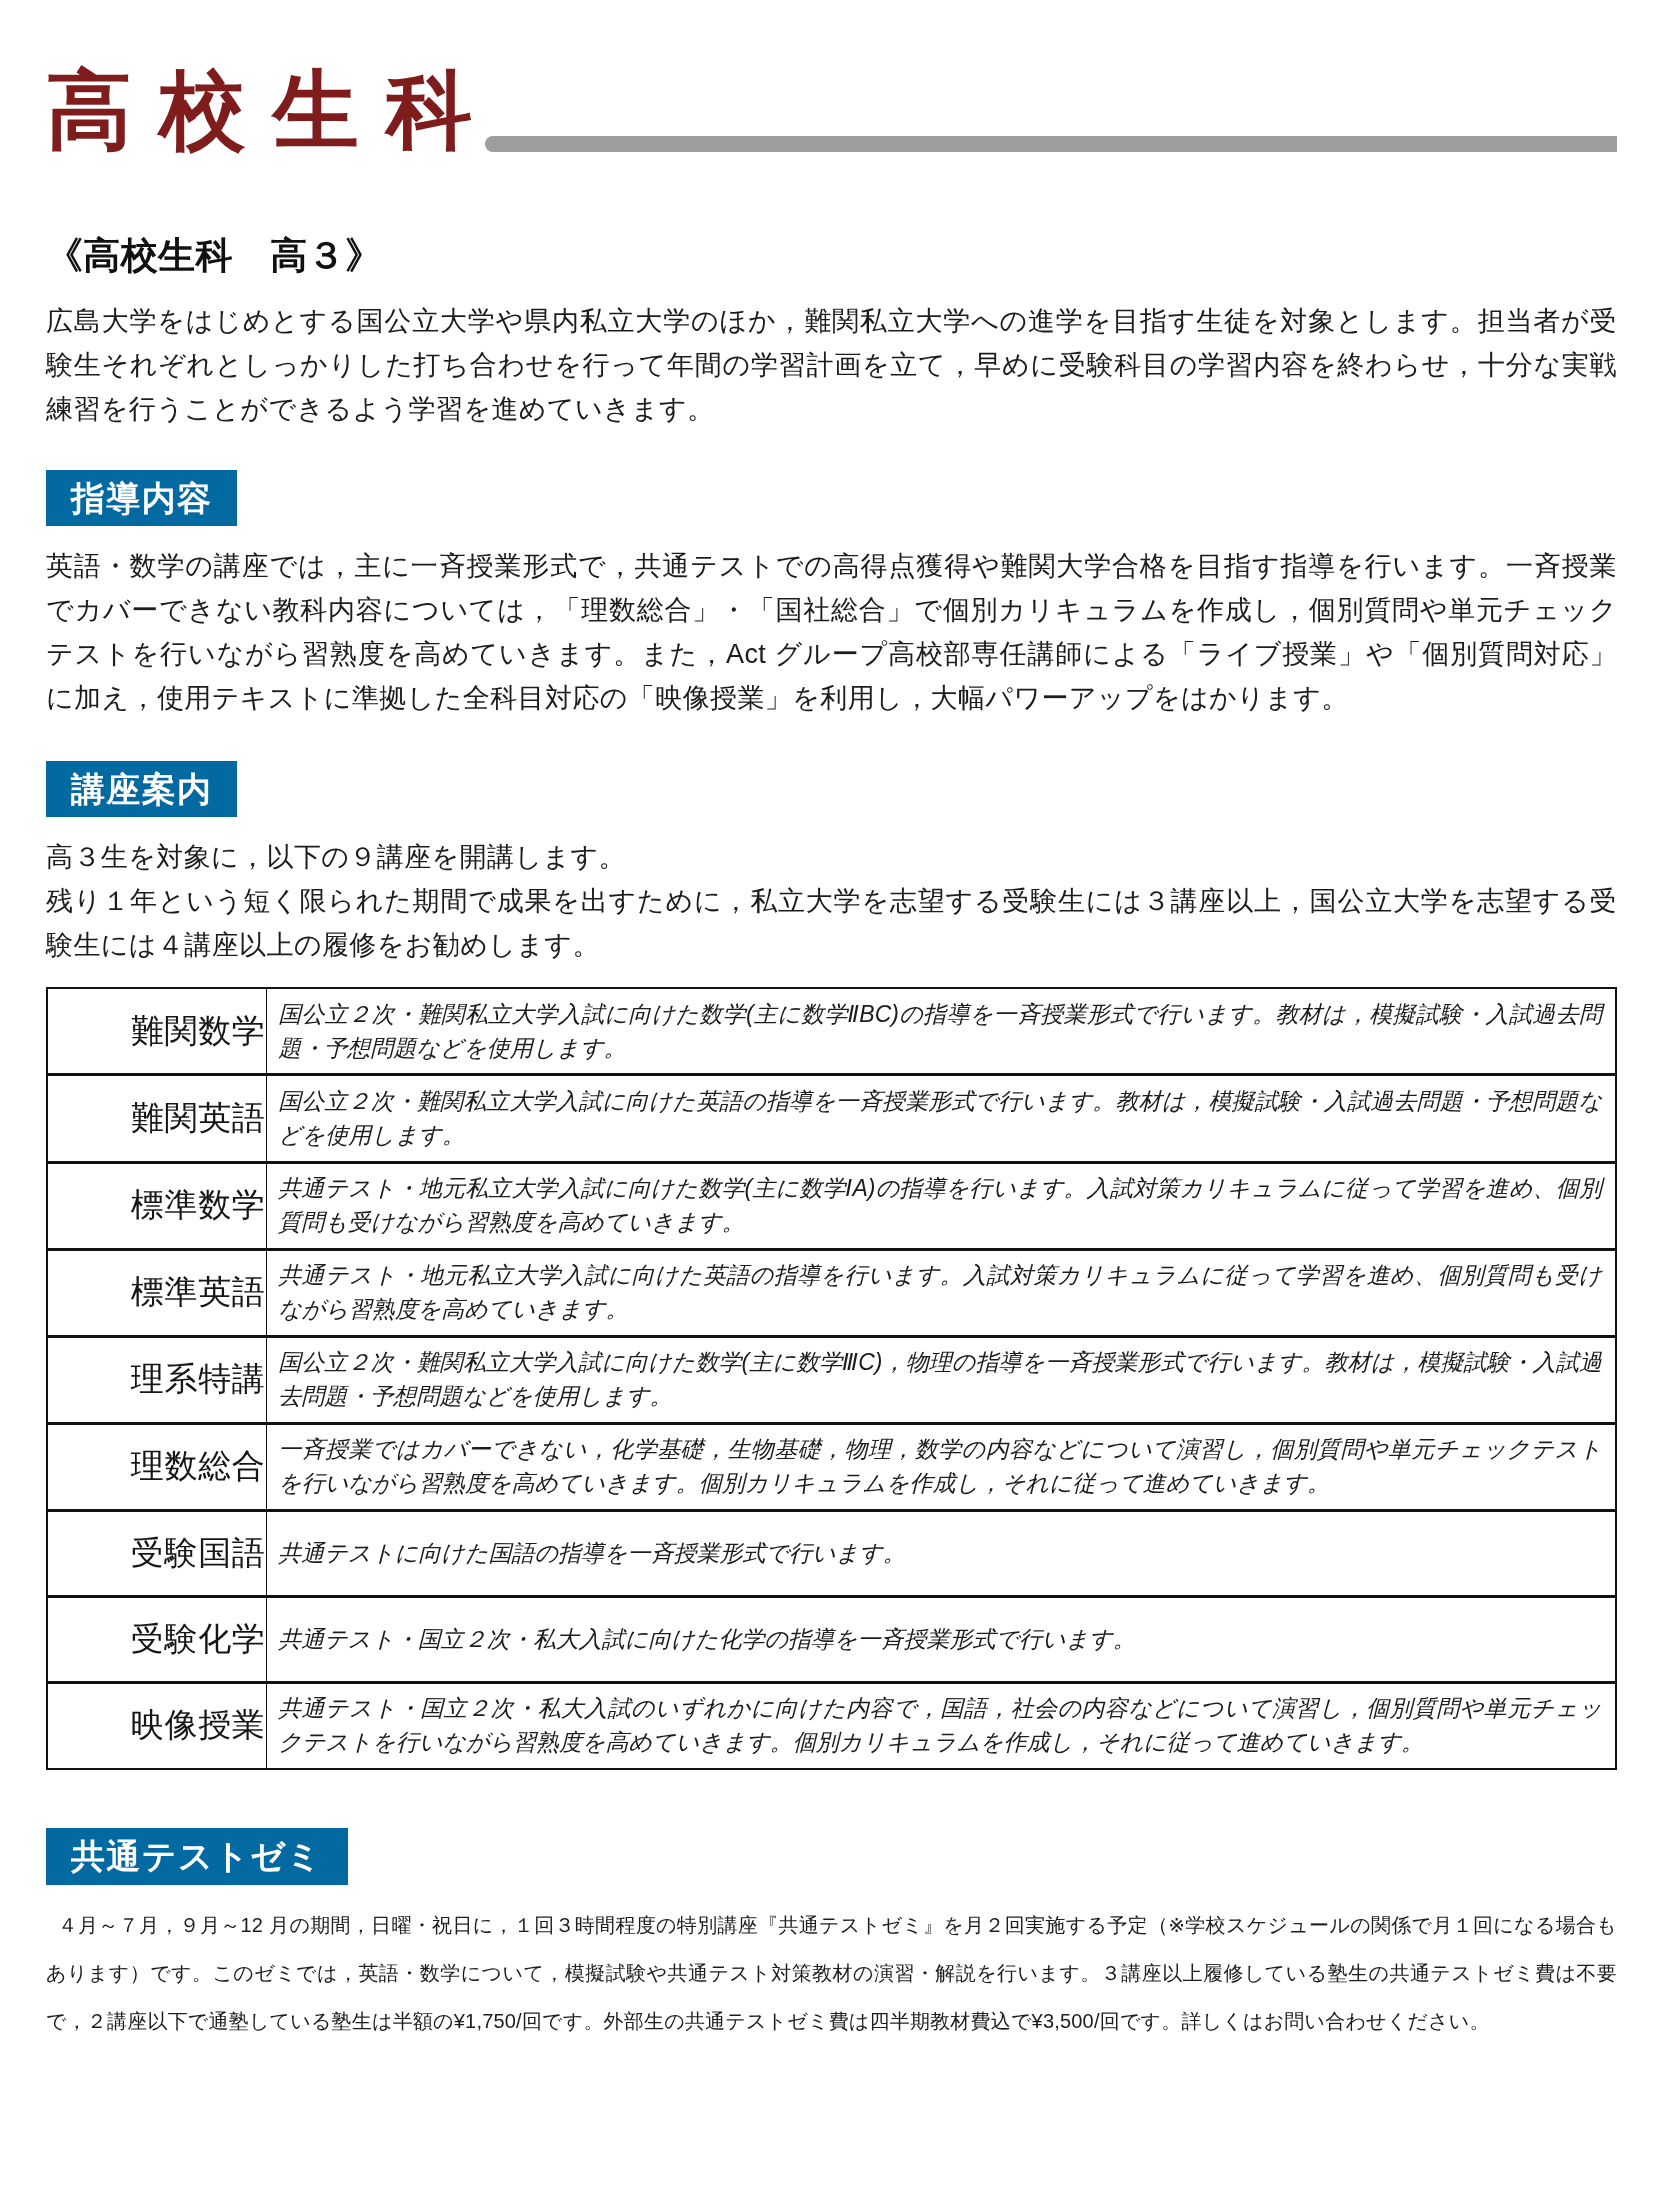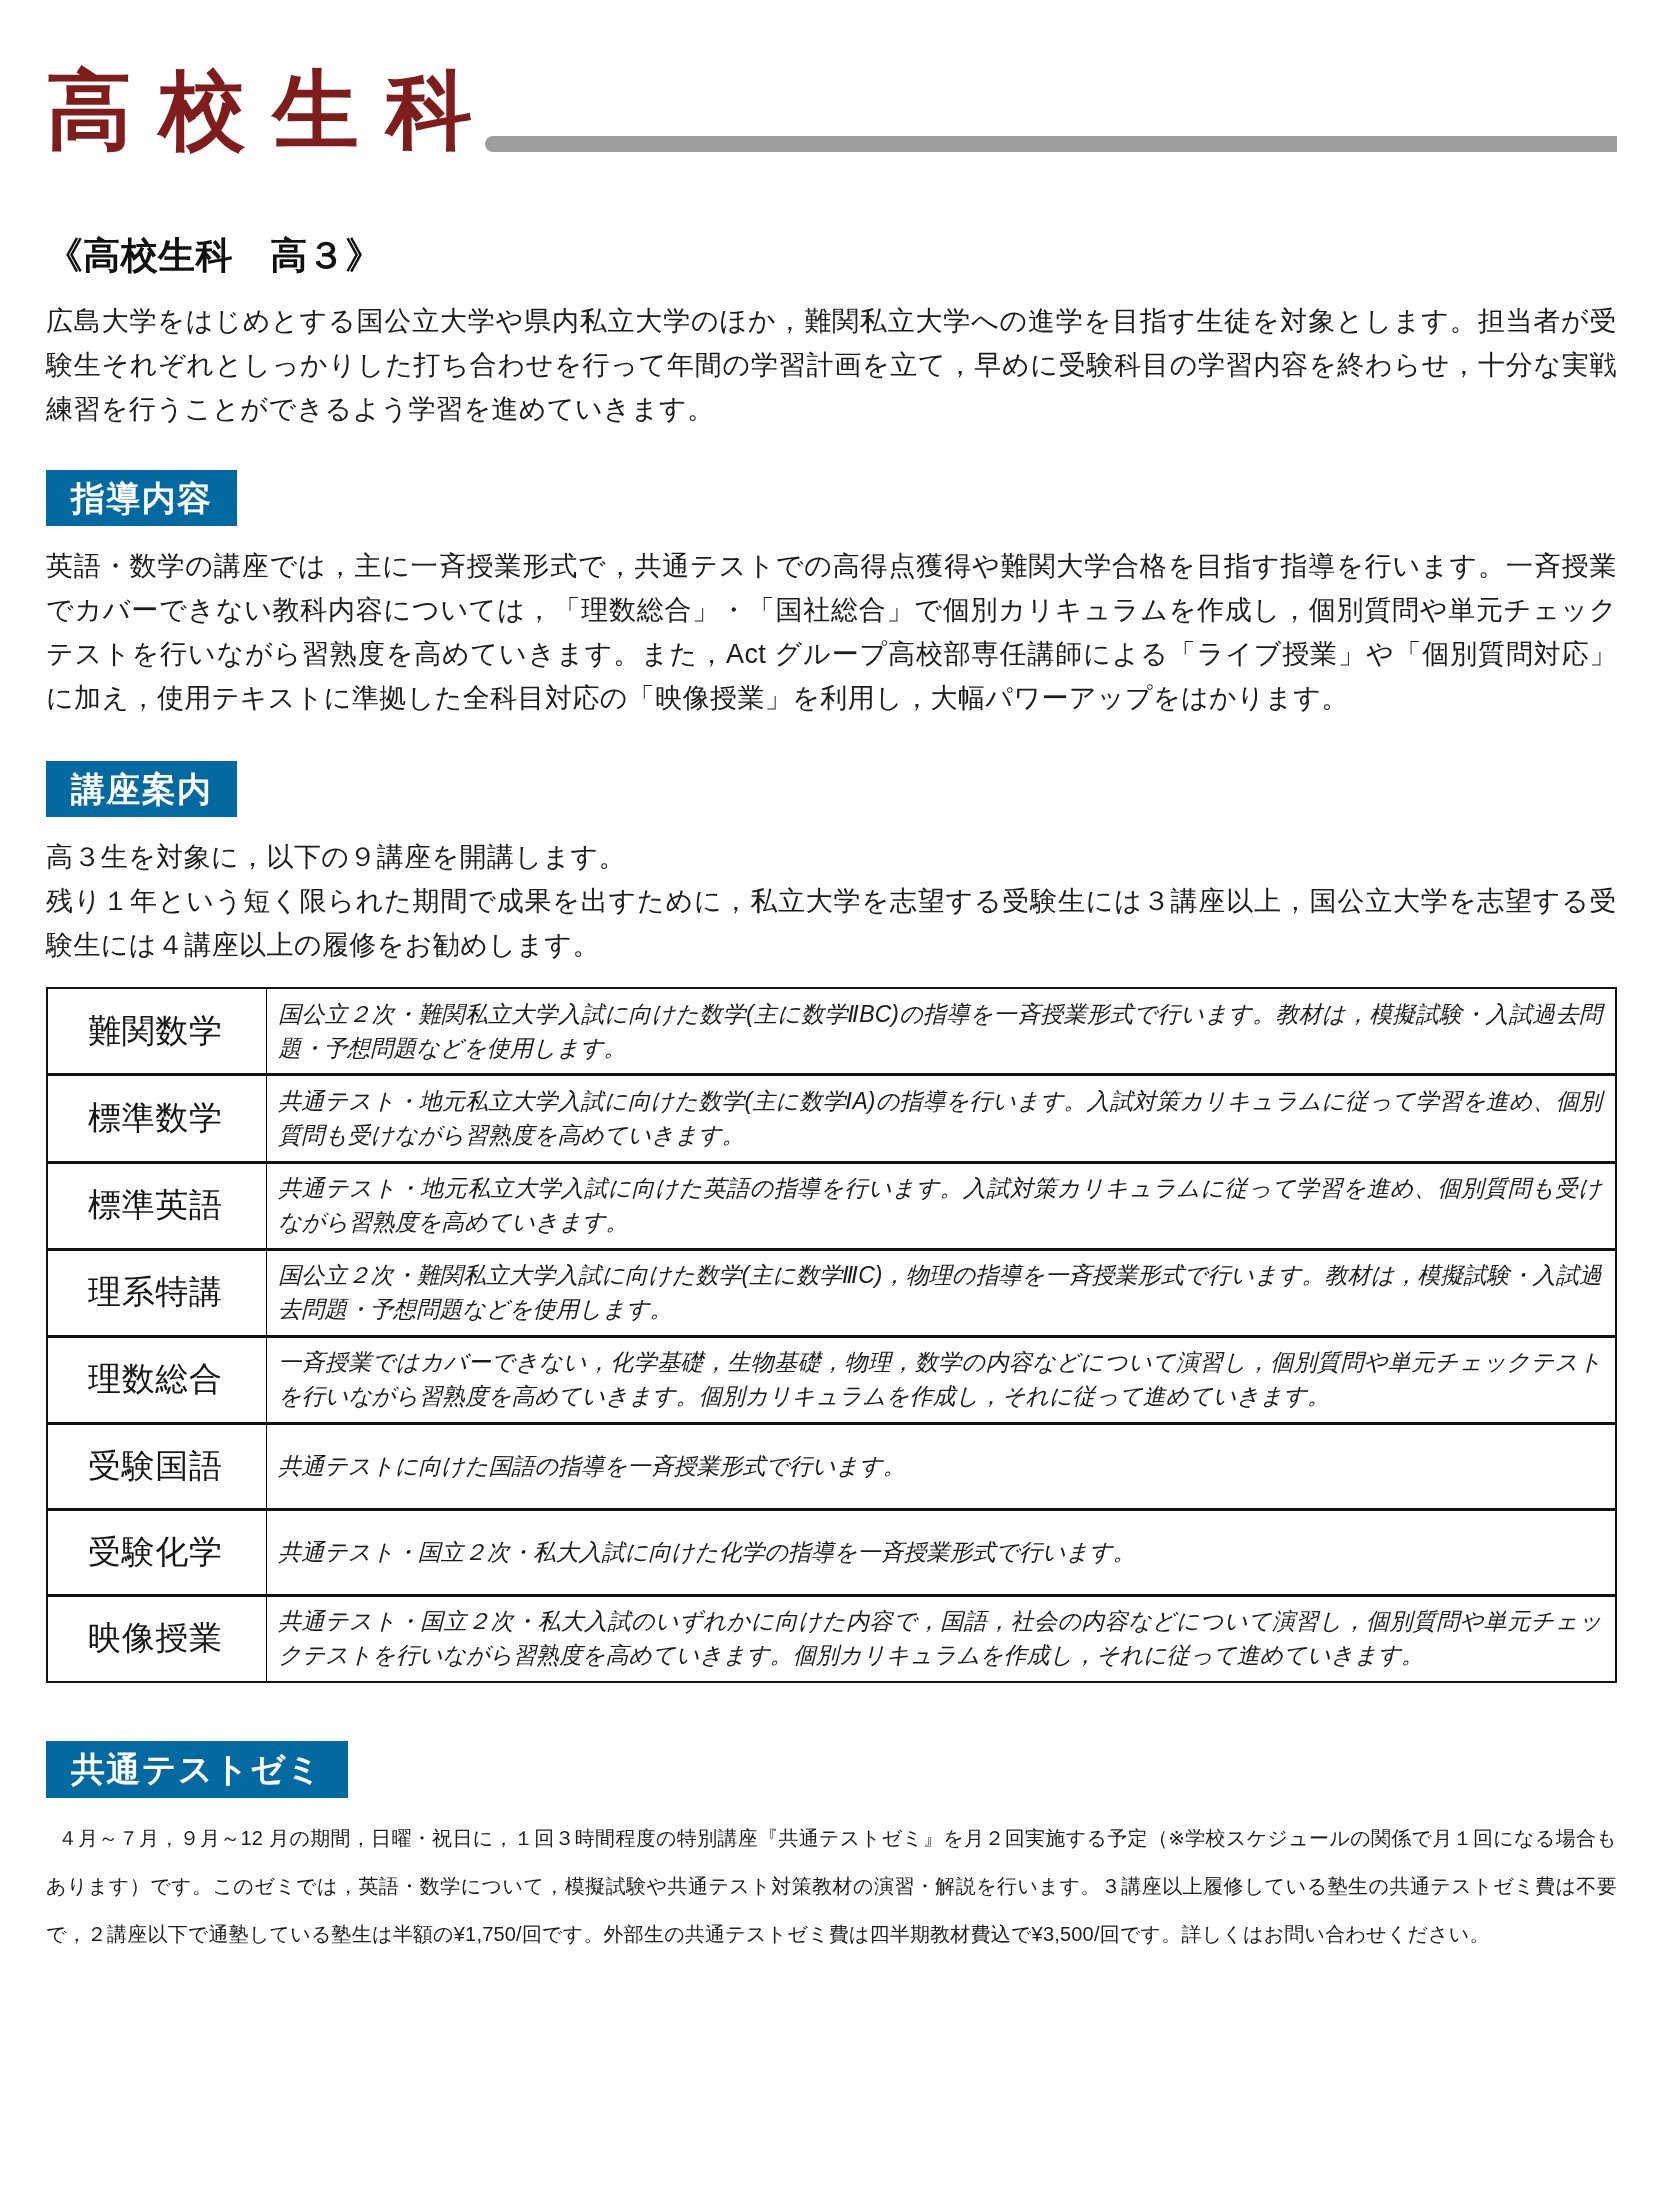--- a/index.html
+++ b/index.html
@@ -83,21 +83,21 @@
   }
   table.courses td {
     border-top: 3.7px solid #111;
     height: 86px;
     vertical-align: middle;
   }
   table.courses tr:first-child td { border-top: none; }
   td.course-name {
     width: 219px;
     border-right: 1.5px solid #111;
-    text-align: left;
+    text-align: right;
     font-size: 33px;
     letter-spacing: 0.02em;
     color: #161616;
     padding-left: 40px;
   }
   td.course-desc {
     padding: 7.3px 13px 8.8px 11.7px;
     font-size: 23px;
     line-height: 34px;
     text-align: justify;
@@ -136,20 +136,24 @@
 <p class="para kouza-line after-label">高３生を対象に，以下の９講座を開講します。</p>
 <p class="para kouza-line2">残り１年という短く限られた期間で成果を出すために，私立大学を志望する受験生には３講座以上，国公立大学を志望する受験生には４講座以上の履修をお勧めします。</p>
 
 <table class="courses">
   <tbody>
     <tr>
       <td class="course-name">難関数学</td>
       <td class="course-desc">国公立２次・難関私立大学入試に向けた数学(主に数学ⅡBC)の指導を一斉授業形式で行います。教材は，模擬試験・入試過去問題・予想問題などを使用します。</td>
     </tr>
     <tr>
+      <td class="course-name">難関英語</td>
+      <td class="course-desc">国公立２次・難関私立大学入試に向けた英語の指導を一斉授業形式で行います。教材は，模擬試験・入試過去問題・予想問題などを使用します。</td>
+    </tr>
+    <tr>
       <td class="course-name">標準数学</td>
       <td class="course-desc">共通テスト・地元私立大学入試に向けた数学(主に数学ⅠA)の指導を行います。入試対策カリキュラムに従って学習を進め、個別質問も受けながら習熟度を高めていきます。</td>
     </tr>
     <tr>
       <td class="course-name">標準英語</td>
       <td class="course-desc">共通テスト・地元私立大学入試に向けた英語の指導を行います。入試対策カリキュラムに従って学習を進め、個別質問も受けながら習熟度を高めていきます。</td>
     </tr>
     <tr>
       <td class="course-name">理系特講</td>
       <td class="course-desc">国公立２次・難関私立大学入試に向けた数学(主に数学ⅢC)，物理の指導を一斉授業形式で行います。教材は，模擬試験・入試過去問題・予想問題などを使用します。</td>

